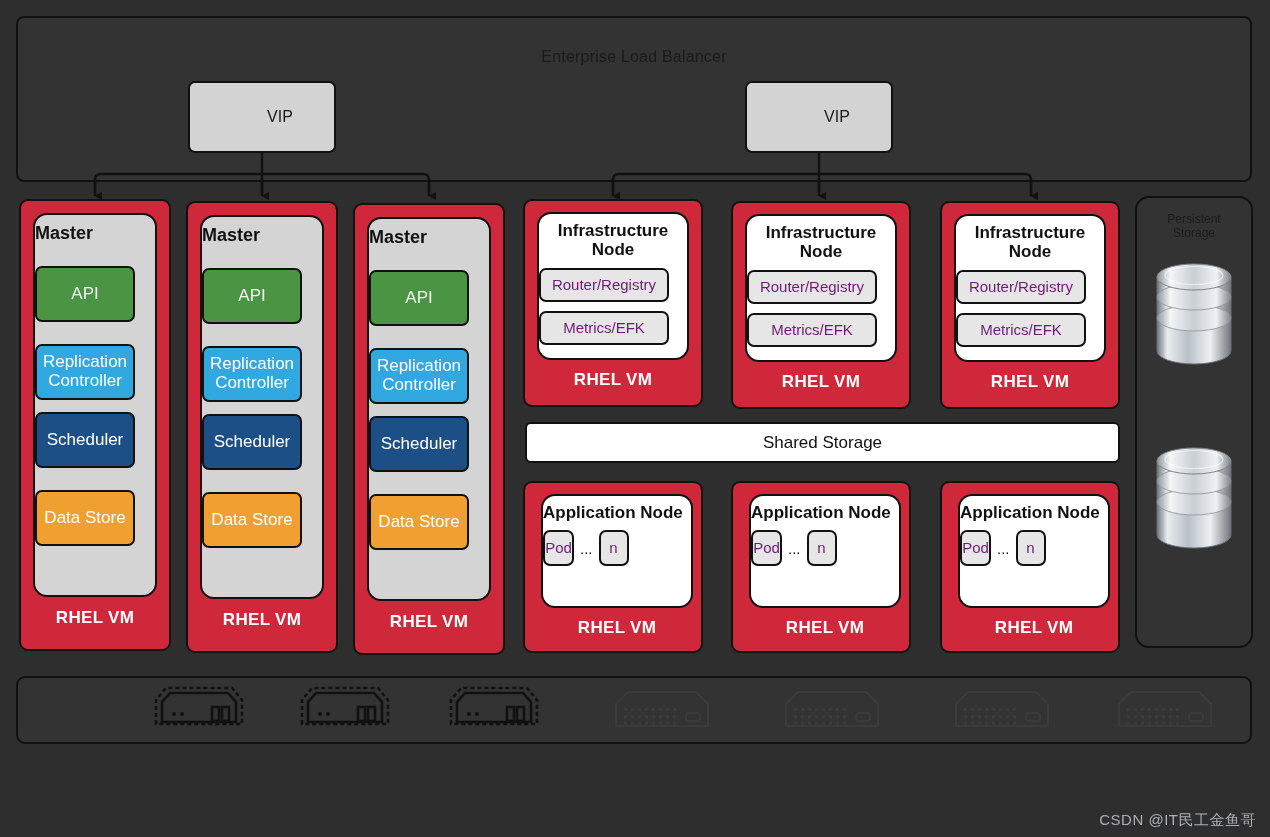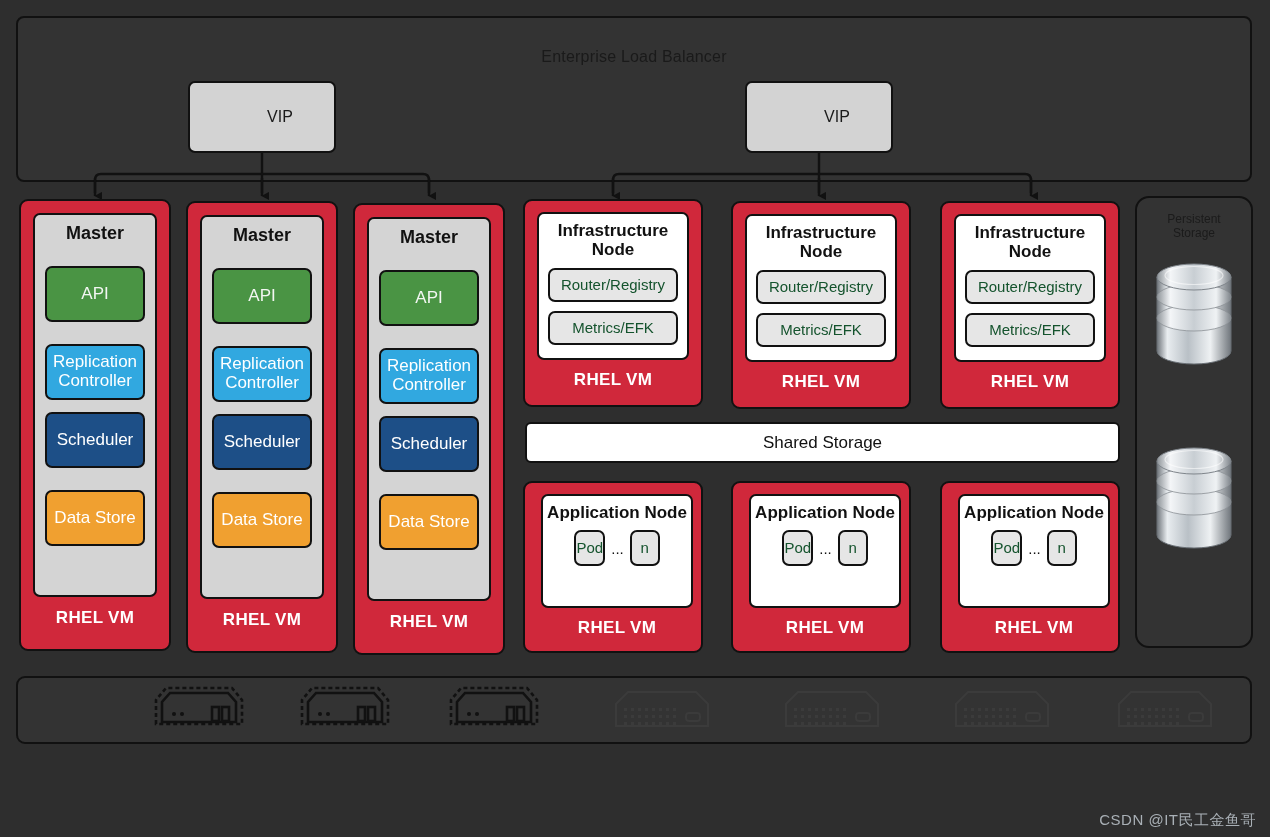--- a/index.html
+++ b/index.html
@@ -21,35 +21,35 @@
 
   
   .conn{position:absolute;left:0;top:0;width:1270px;height:837px;pointer-events:none;}
 
   
   .vm{position:absolute;background:#d0283b;border:2px solid #111;border-radius:9px;
       box-sizing:border-box;display:flex;flex-direction:column;align-items:center;}
   .vm-label{color:#fff;font-weight:bold;font-size:17px;letter-spacing:.3px;
             width:100%;text-align:center;}
 
-  .inner{border:2px solid #111;border-radius:7px;box-sizing:border-box;
-         display:flex;flex-direction:column;align-items:center;}
+  .inner{border:2px solid #111;border-radius:14px;box-sizing:border-box;
+         display:flex;flex-direction:column;align-items:flex-start;}
   .inner.gray{background:#d4d4d4;}
   .inner.white{background:#ffffff;}
 
   .inner-title{font-weight:bold;color:#111;text-align:center;line-height:1.12;}
 
   .chip{border:2px solid #111;border-radius:7px;box-sizing:border-box;
         display:flex;align-items:center;justify-content:center;text-align:center;
         line-height:1.1;}
   .chip.api{background:#4a9444;color:#f2f6f2;}
   .chip.rc{background:#31a8e0;color:#ffffff;}
   .chip.sch{background:#1d4f87;color:#ffffff;}
   .chip.ds{background:#f0a030;color:#ffffff;}
-  .chip.plain{background:#e6e6e6;color:#14532d;}
+  .chip.plain{background:#e6e6e6;color:#701a75;}
 
   
   .master-vm{width:152px;height:452px;}
   .master-vm .inner{width:124px;margin-top:12px;height:img;}
   .m-inner{width:124px;height:384px;margin-top:11px;}
   .m-inner .inner-title{font-size:18px;margin-top:8px;}
   .m-inner .chip{width:100px;height:56px;font-size:17px;}
   .m-inner .chip.api{margin-top:23px;}
   .m-inner .chip.rc{margin-top:22px;}
   .m-inner .chip.sch{margin-top:12px;}

